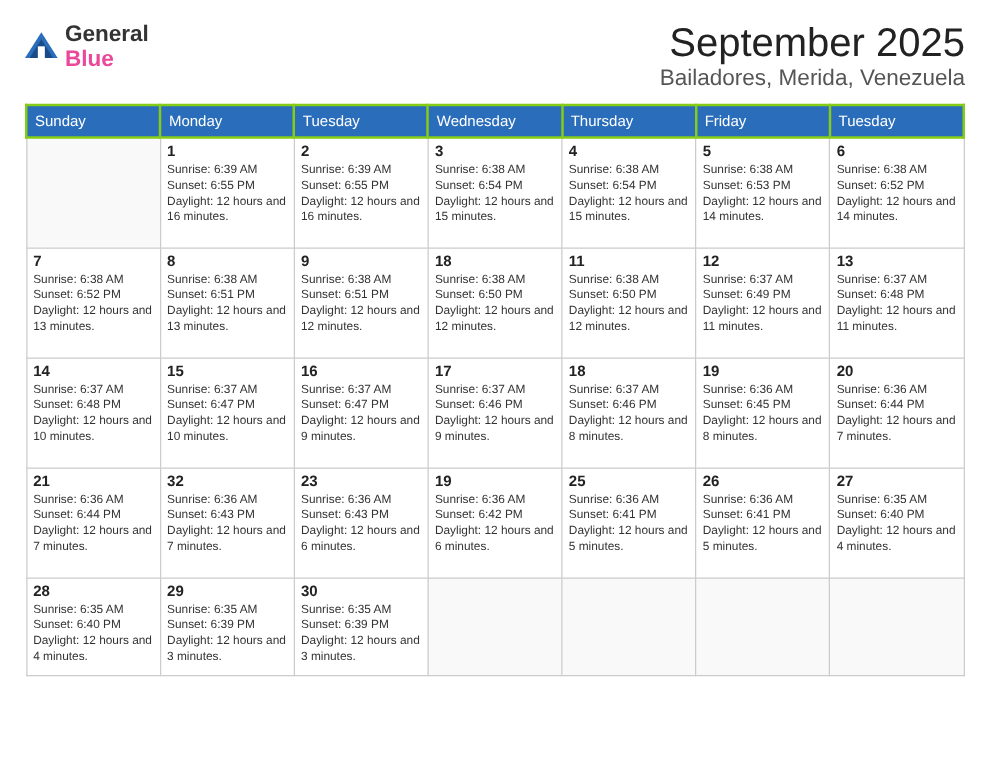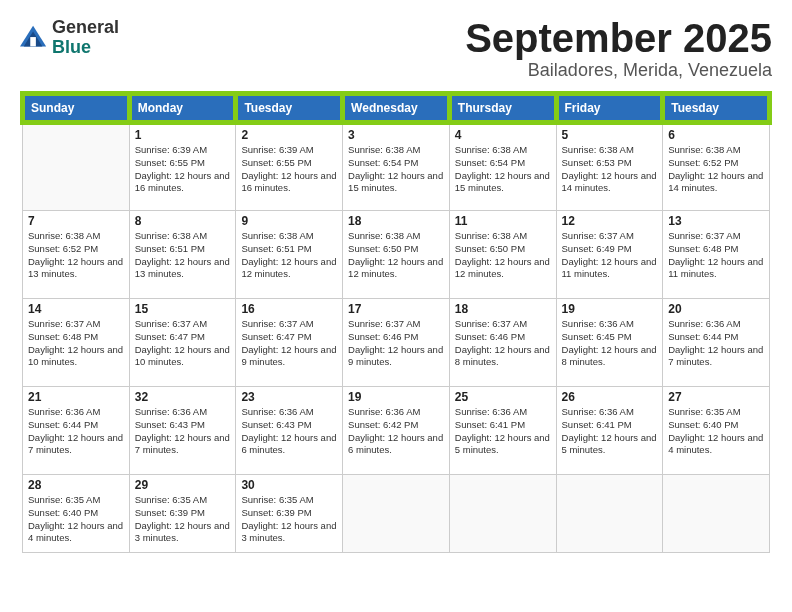--- a/index.html
+++ b/index.html
@@ -27,31 +27,31 @@
       display: flex;
       align-items: center;
       gap: 4px;
     }
     .logo-text {
       font-size: 18px;
       font-weight: bold;
       line-height: 1.1;
     }
     .logo-general { color: #333; }
-    .logo-blue { color: #0f766e; }
+    .logo-blue { color: #ec4899; }
     .logo-icon {
       width: 28px;
       height: 28px;
     }
     .title-section {
       text-align: right;
     }
     .month-title {
-      font-size: 40px;
-      font-weight: bold;
+      font-size: 32px;
+      font-weight: normal;
       color: #222;
       line-height: 1;
     }
     .subtitle {
       font-size: 18px;
       color: #555;
       margin-top: 2px;
     }
     .calendar {
       flex: 1;
@@ -59,22 +59,22 @@
       border-collapse: collapse;
       width: 100%;
       table-layout: fixed;
     }
     .calendar th {
       background-color: #2a6ebb;
       color: #fff;
       text-align: left;
       padding: 5px 6px;
       font-size: 12px;
-      font-weight: bold;
-      border: 5px solid #84cc16;
+      font-weight: normal;
+      border: 2px solid #84cc16;
     }
     .calendar td {
       border: 1px solid #ccc;
       vertical-align: top;
       padding: 3px 5px;
       font-size: 10px;
       color: #333;
       height: 88px;
     }
     .day-number {

